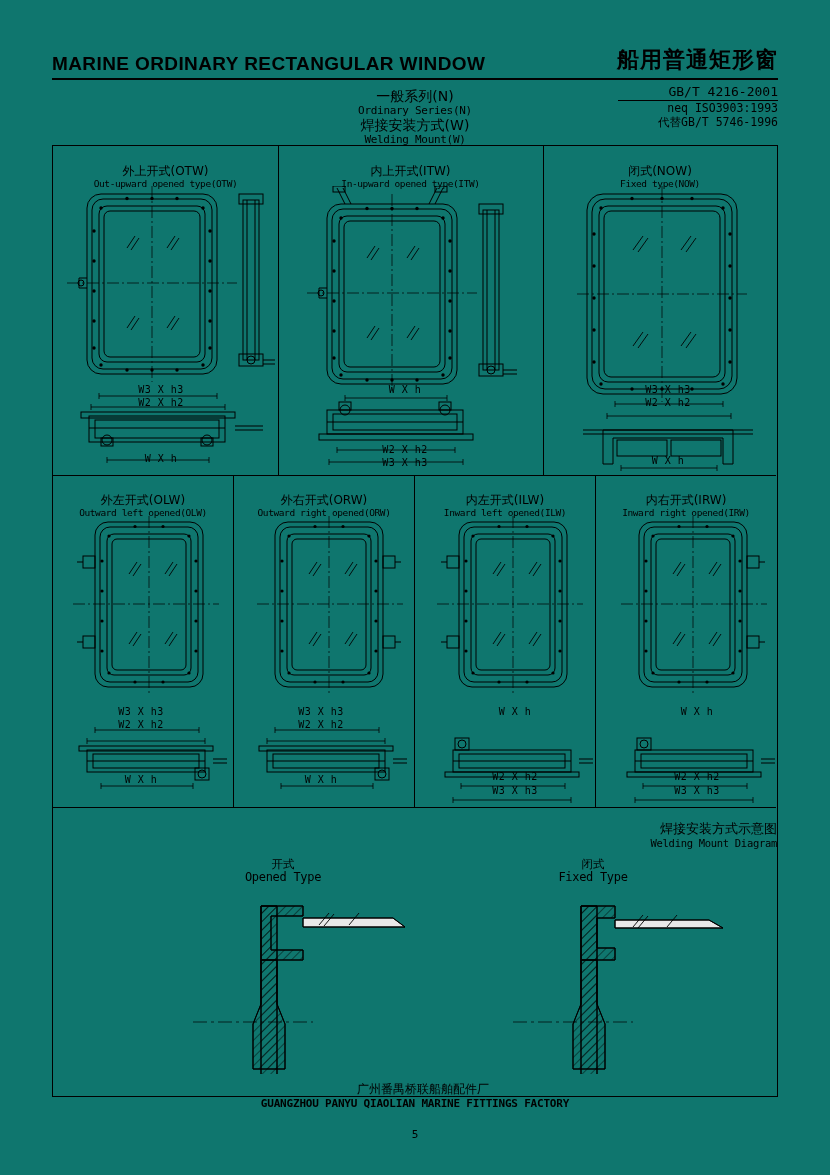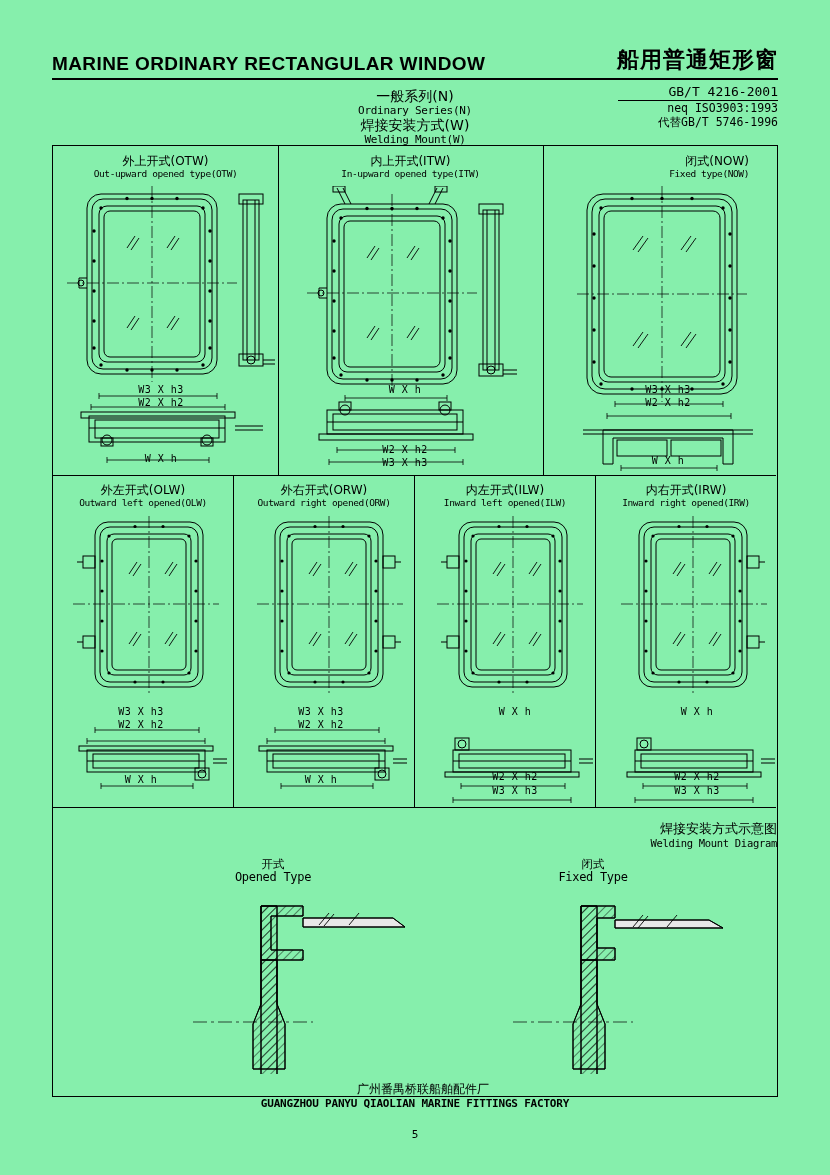--- a/index.html
+++ b/index.html
@@ -12,21 +12,21 @@
     height: 1175px;
     position: relative;
     font-family: "Liberation Sans", sans-serif;
     color: #000;
     overflow: hidden;
   }
   .page {
     position: absolute;
     left: 0; top: 0;
     width: 830px; height: 1175px;
-    background: #86efac;
+    background: #0f766e;
   }
   
   .header {
     position: absolute;
     left: 52px; top: 45px;
     width: 726px;
     display: flex;
     align-items: flex-end;
     justify-content: space-between;
   }
@@ -89,20 +89,21 @@
     border: 1.5px solid #000;
     box-sizing: border-box;
   }
   .vline { position: absolute; width: 0; border-left: 1px solid #000; }
   .hline { position: absolute; height: 0; border-top: 1px solid #000; }
 
   .cell-title {
     position: absolute;
     text-align: center;
     line-height: 1.15;
+    margin-top: 10px;
   }
   .cell-title .cn {
     font-size: 12px;
     font-family: "DejaVu Sans", sans-serif;
   }
   .cell-title .en {
     font-size: 9.5px;
     font-family: "DejaVu Sans Mono", monospace;
     letter-spacing: -0.4px;
   }
@@ -378,21 +379,21 @@
             <line x1="24" y1="65" x2="24" y2="71"></line>
               <line x1="158" y1="65" x2="158" y2="71"></line>
           </g>
         </g>
       </svg>
     </div>
     <div class="dim" style="left:282px; top:238px; width:140px;">W X h</div>
     <div class="dim" style="left:282px; top:298px; width:140px;">W2 X h2</div>
     <div class="dim" style="left:282px; top:311px; width:140px;">W3 X h3</div>
 
-    <div class="cell-title" style="left:484px; top:9px; width:212px;text-align:right;">
+    <div class="cell-title" style="left:501px; top:9px; width:212px;">
       <div class="cn">闭式(NOW)</div>
       <div class="en">Fixed type(NOW)</div>
     </div>
     <div class="dwg" style="left:524px; top:40px;">
       <svg width="170" height="250" viewBox="0 0 170 250">
         <g fill="none" stroke="#000" stroke-width="1">
           <rect x="10" y="8" width="150" height="200" rx="16"></rect>
           <rect x="15" y="13" width="140" height="190" rx="13"></rect>
           <rect x="22" y="20" width="126" height="176" rx="9"></rect>
           <rect x="27" y="25" width="116" height="166" rx="7"></rect>
@@ -770,21 +771,21 @@
     </div>
     <div class="dim" style="left:574px; top:560px; width:140px;">W X h</div>
     <div class="dim" style="left:574px; top:625px; width:140px;">W2 X h2</div>
     <div class="dim" style="left:574px; top:639px; width:140px;">W3 X h3</div>
 
     <div class="diagram-title" style="top:675px;">
       <div class="cn">焊接安装方式示意图</div>
       <div class="en">Welding Mount Diagram</div>
     </div>
 
-    <div class="sub-label" style="left:150px; top:712px; width:140px;">
+    <div class="sub-label" style="left:160px; top:712px; width:140px;">
       <div class="cn">开式</div>
       <div class="en">Opened Type</div>
     </div>
     <div class="sub-label" style="left:470px; top:712px; width:140px;">
       <div class="cn">闭式</div>
       <div class="en">Fixed Type</div>
     </div>
 
     <div class="dwg" style="left:100px; top:748px;">
       <svg width="260" height="180" viewBox="0 0 260 180">

